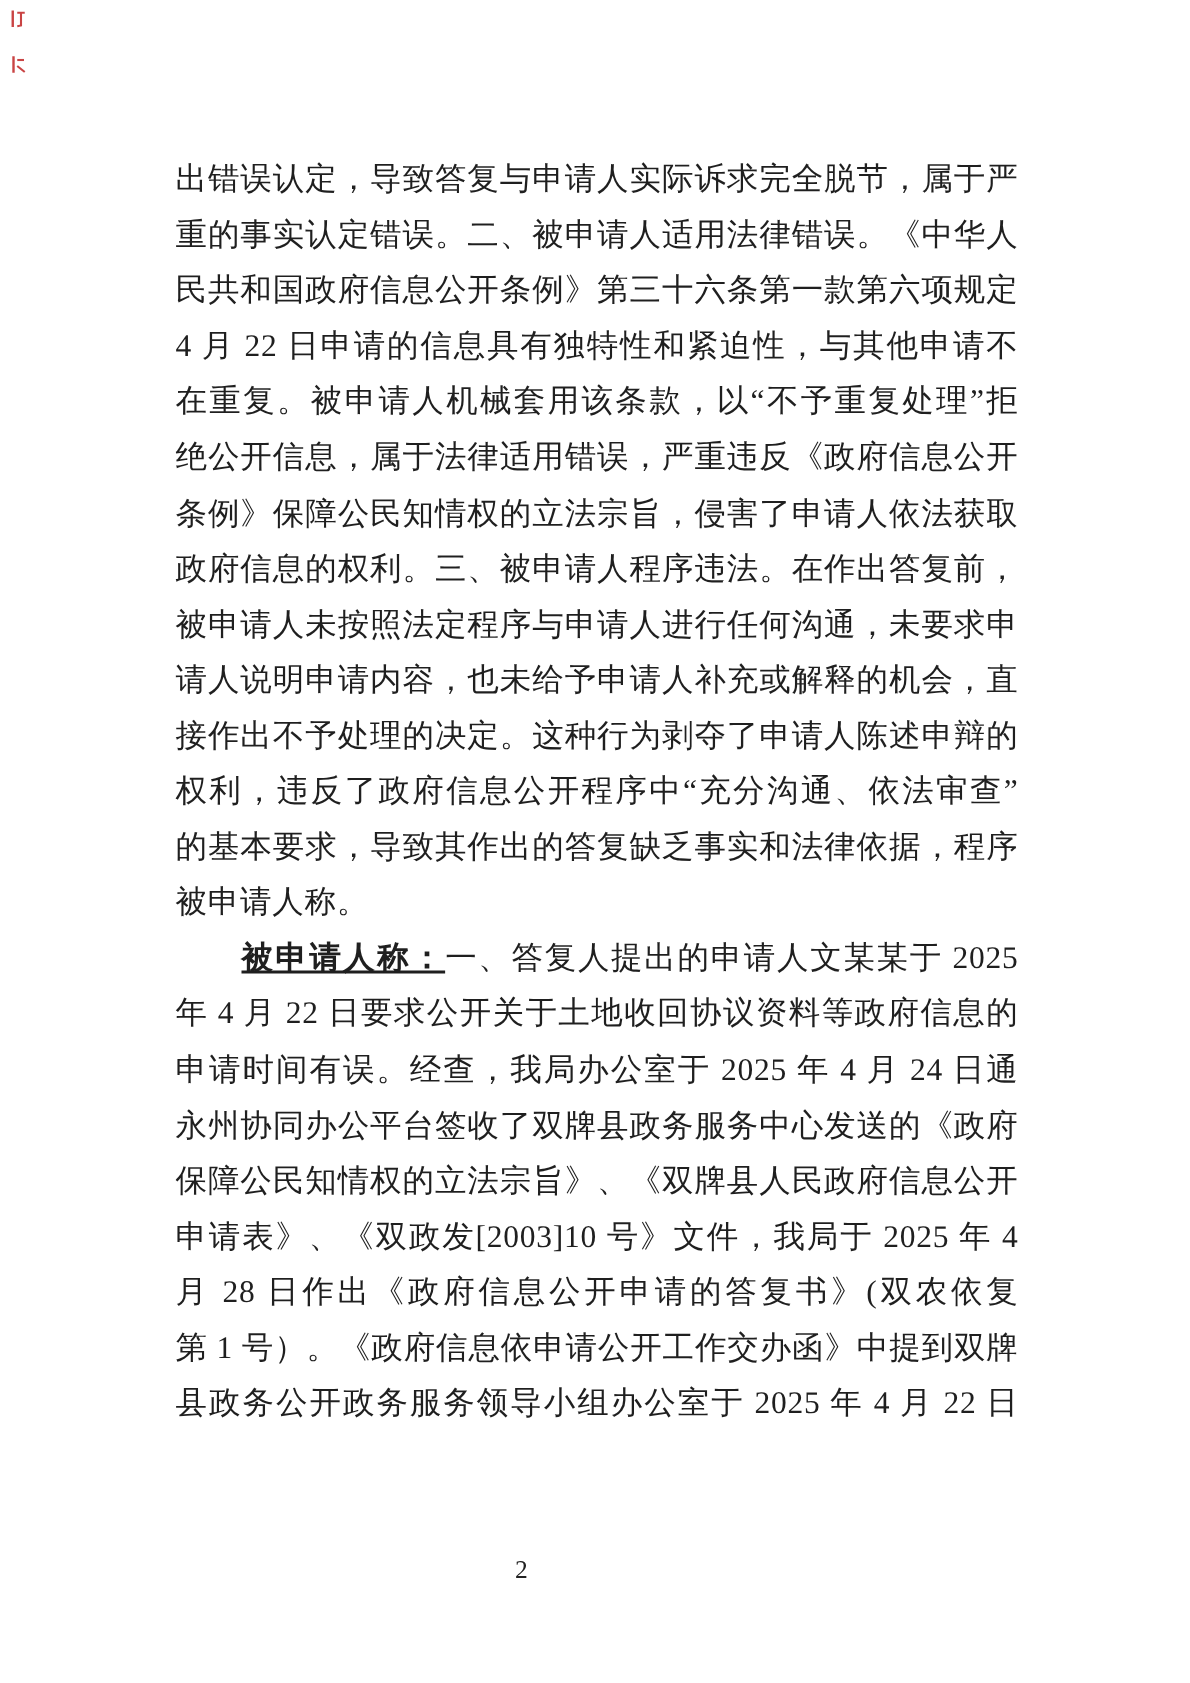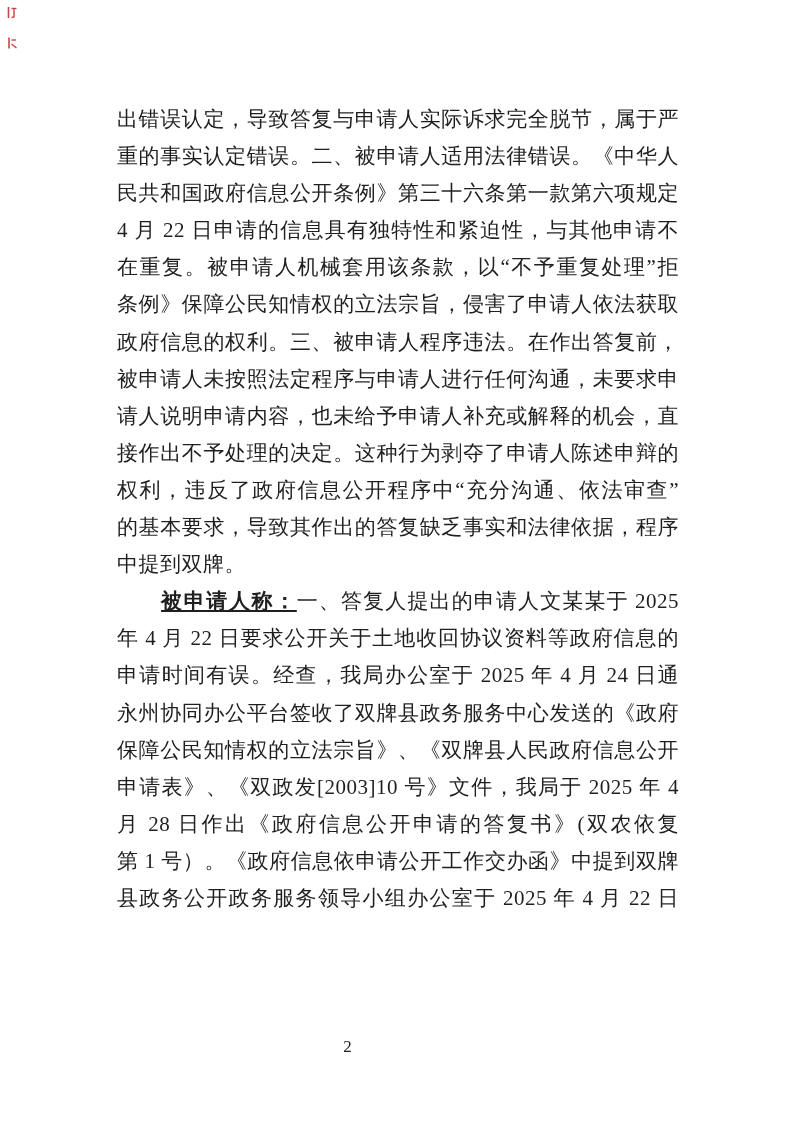--- a/index.html
+++ b/index.html
@@ -70,28 +70,29 @@
       <path d="M5.5 9 L10.5 13" stroke="#c43030" stroke-width="1.4"></path>
     </svg>
   </span>
 
   <div class="text-block">
       <div class="line"><span>出错误认定，导致答复与申请人实际诉求完全脱节，属于严</span></div>
       <div class="line"><span>重的事实认定错误。二、被申请人适用法律错误。《中华人</span></div>
       <div class="line"><span>民共和国政府信息公开条例》第三十六条第一款第六项规定</span></div>
       <div class="line"><span>4 月 22 日申请的信息具有独特性和紧迫性，与其他申请不存</span></div>
       <div class="line"><span>在重复。被申请人机械套用该条款，以“不予重复处理”拒</span></div>
+      <div class="line"><span>绝公开信息，属于法律适用错误，严重违反《政府信息公开</span></div>
       <div class="line"><span>条例》保障公民知情权的立法宗旨，侵害了申请人依法获取</span></div>
       <div class="line"><span>政府信息的权利。三、被申请人程序违法。在作出答复前，</span></div>
       <div class="line"><span>被申请人未按照法定程序与申请人进行任何沟通，未要求申</span></div>
       <div class="line"><span>请人说明申请内容，也未给予申请人补充或解释的机会，直</span></div>
       <div class="line"><span>接作出不予处理的决定。这种行为剥夺了申请人陈述申辩的</span></div>
       <div class="line"><span>权利，违反了政府信息公开程序中“充分沟通、依法审查”</span></div>
       <div class="line"><span>的基本要求，导致其作出的答复缺乏事实和法律依据，程序</span></div>
-      <div class="line no-justify"><span>中提到双牌。</span></div>
+      <div class="line no-justify"><span>被申请人称。</span></div>
       <div class="line indent"><b>被申请人称：</b><span>一、答复人提出的申请人文某某于 2025</span></div>
       <div class="line"><span>年 4 月 22 日要求公开关于土地收回协议资料等政府信息的</span></div>
       <div class="line"><span>申请时间有误。经查，我局办公室于 2025 年 4 月 24 日通过</span></div>
       <div class="line"><span>永州协同办公平台签收了双牌县政务服务中心发送的《政府</span></div>
       <div class="line"><span>保障公民知情权的立法宗旨》、《双牌县人民政府信息公开</span></div>
       <div class="line"><span>申请表》、《双政发[2003]10 号》文件，我局于 2025 年 4</span></div>
       <div class="line"><span>月 28 日作出《政府信息公开申请的答复书》(双农依复〔2025〕</span></div>
       <div class="line"><span>第 1 号）。《政府信息依申请公开工作交办函》中提到双牌</span></div>
       <div class="line"><span>县政务公开政务服务领导小组办公室于 2025 年 4 月 22 日收</span></div>
     </div>

